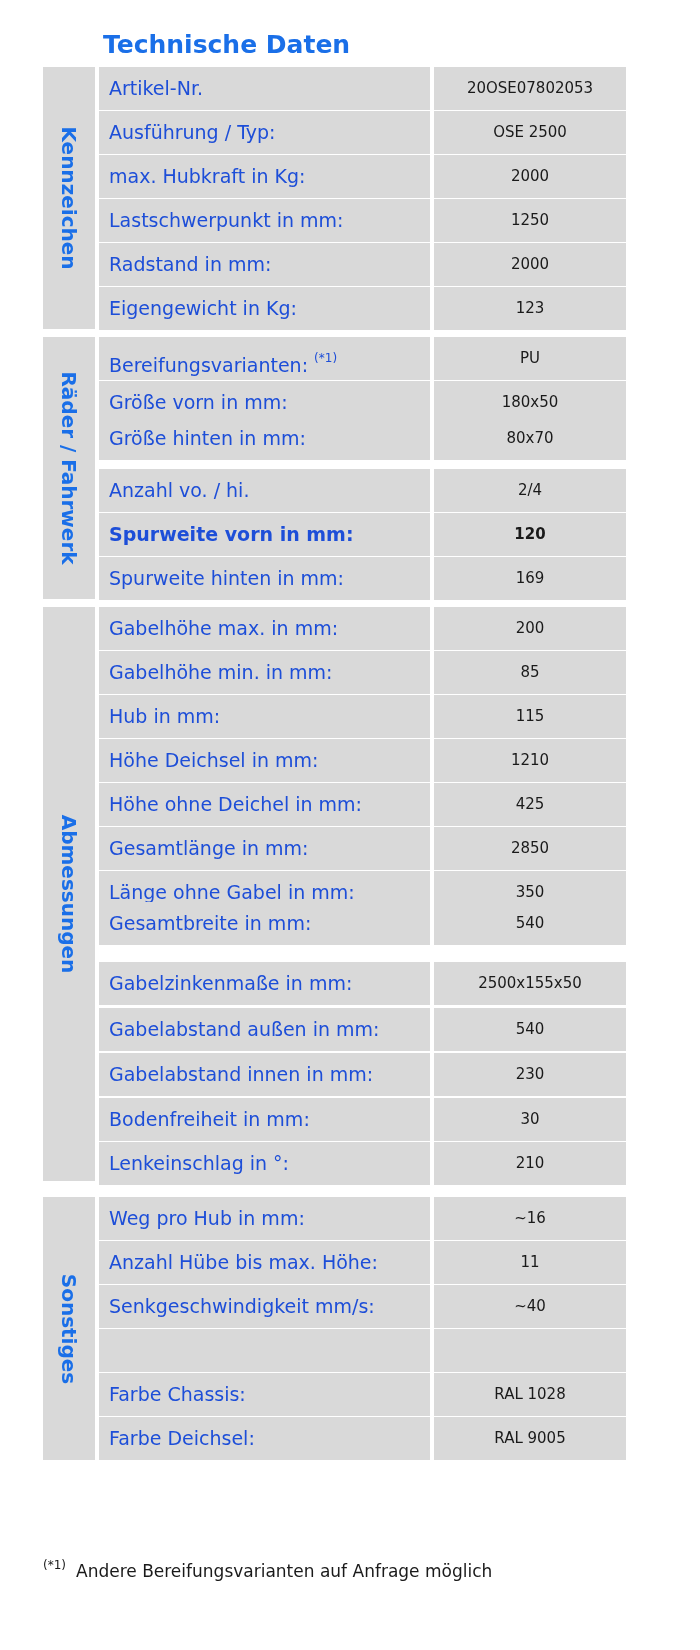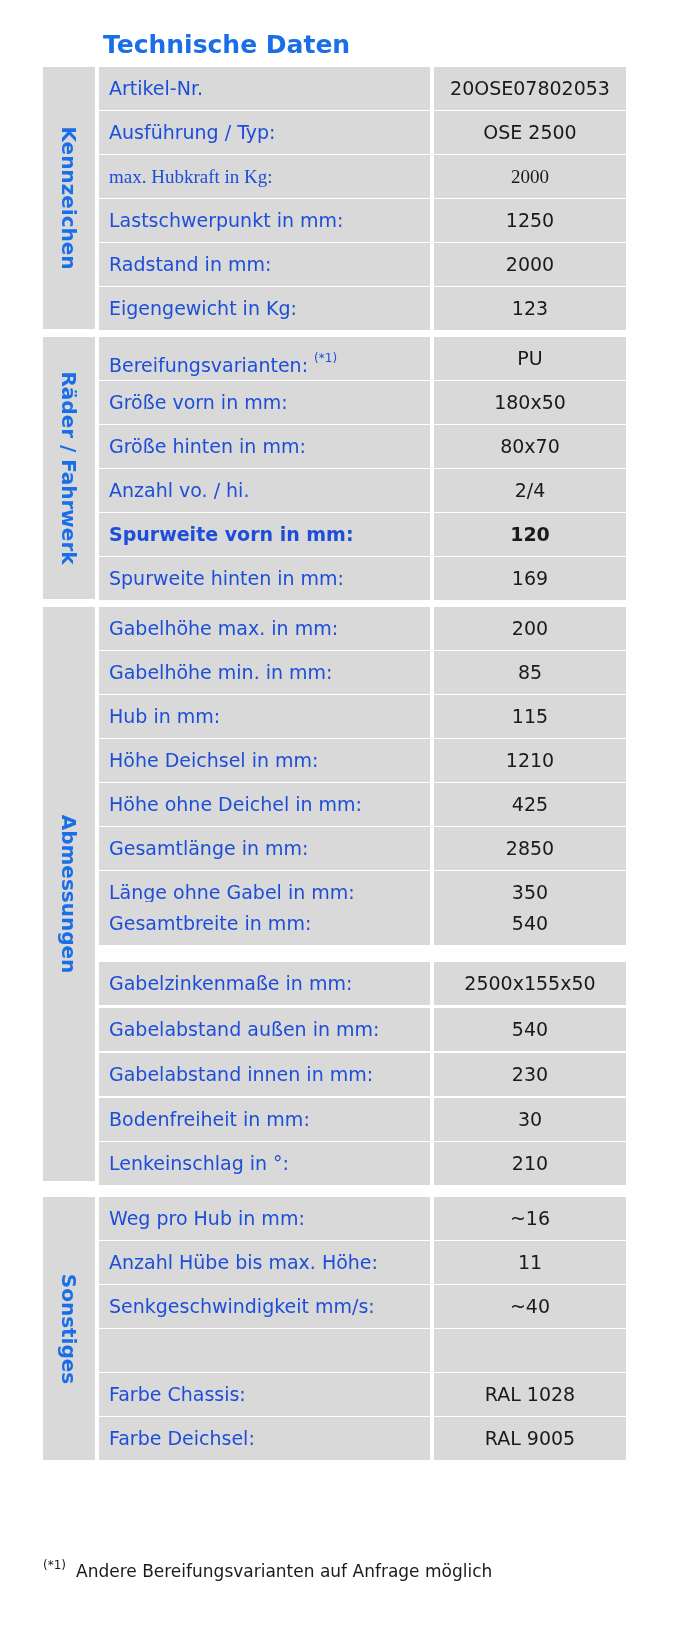--- a/index.html
+++ b/index.html
@@ -16,21 +16,21 @@
     white-space: nowrap; font-weight: bold; font-size: 20px; color: #1a6fe8;
   }
   .row { position: absolute; left: 56px; width: 527px; height: 43px; }
   .cell-label {
     position: absolute; left: 0; top: 0; width: 331px; height: 43px;
     background: #d9d9d9; font-size: 19px; color: #1d4ed8;
     line-height: 43px; padding-left: 10px; box-sizing: border-box; white-space: nowrap;
   }
   .cell-value {
     position: absolute; left: 335px; top: 0; width: 192px; height: 43px;
-    background: #d9d9d9; font-size: 19px; color: #1a1a1a;
+    background: #d9d9d9; font-size: 15px; color: #1a1a1a;
     line-height: 43px; text-align: center; white-space: nowrap;
   }
   sup.fn { font-size: 12px; vertical-align: 10px; margin-left: 6px; }
   .footnote { position: absolute; left: 43px; top: 1558px; font-size: 17px; color: #1a1a1a; white-space: nowrap; }
   .footnote .mark { font-size: 12px; vertical-align: 8px; margin-right: 10px; }
 </style>
 </head>
 <body>
 
 <div class="title">Technische Daten</div>
@@ -40,21 +40,21 @@
       <span>Kennzeichen</span>
     </div>
   <div class="row" style="top:0px;">
       <div class="cell-label">Artikel-Nr.</div>
       <div class="cell-value">20OSE07802053</div>
     </div>
   <div class="row" style="top:44px;">
       <div class="cell-label">Ausführung / Typ:</div>
       <div class="cell-value">OSE 2500</div>
     </div>
-  <div class="row" style="top:88px;font-family:Liberation Serif, serif;">
+  <div class="row" style="top:88px;">
       <div class="cell-label">max. Hubkraft in Kg:</div>
       <div class="cell-value">2000</div>
     </div>
   <div class="row" style="top:132px;">
       <div class="cell-label">Lastschwerpunkt in mm:</div>
       <div class="cell-value">1250</div>
     </div>
   <div class="row" style="top:176px;">
       <div class="cell-label">Radstand in mm:</div>
       <div class="cell-value">2000</div>
@@ -70,21 +70,21 @@
       <span>Räder / Fahrwerk</span>
     </div>
   <div class="row" style="top:0px;">
       <div class="cell-label"><span>Bereifungsvarianten:</span><sup class="fn">(*1)</sup></div>
       <div class="cell-value">PU</div>
     </div>
   <div class="row" style="top:44px;padding-left:9px;">
       <div class="cell-label">Größe vorn in mm:</div>
       <div class="cell-value">180x50</div>
     </div>
-  <div class="row" style="top:88px;padding-left:31px;">
+  <div class="row" style="top:80px;padding-left:31px;">
       <div class="cell-label">Größe hinten in mm:</div>
       <div class="cell-value">80x70</div>
     </div>
   <div class="row" style="top:132px;">
       <div class="cell-label">Anzahl vo. / hi.</div>
       <div class="cell-value">2/4</div>
     </div>
   <div class="row" style="top:176px;font-weight:bold;">
       <div class="cell-label">Spurweite vorn in mm:</div>
       <div class="cell-value">120</div>

